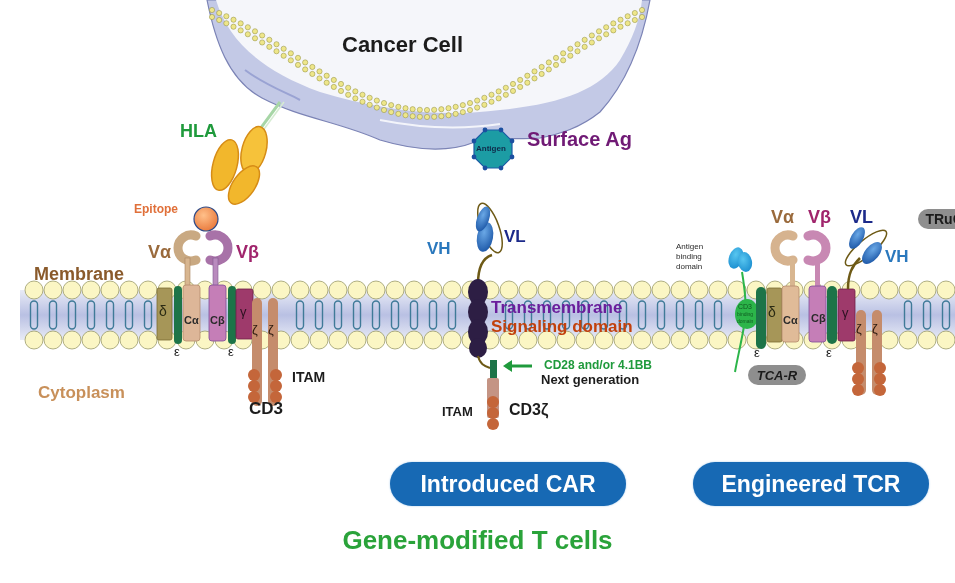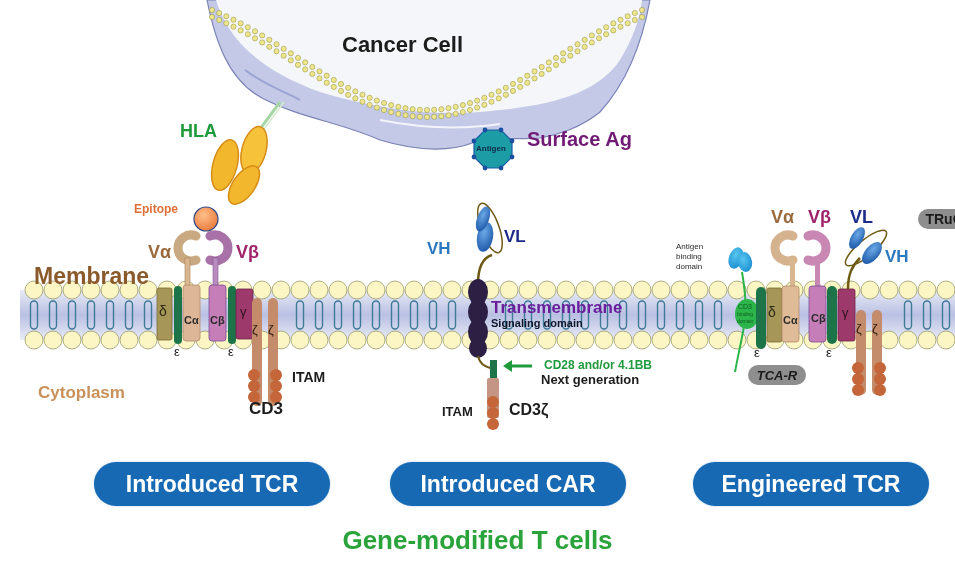--- a/index.html
+++ b/index.html
@@ -407,38 +407,38 @@
 
 
 <div class="lbl" style="left:342px;top:34px;font-size:22px;color:#1c1c1c;">Cancer Cell</div>
 <div class="lbl" style="left:527px;top:129px;font-size:20px;color:#701a75;">Surface Ag</div>
 <div class="lbl" style="left:476px;top:145px;font-size:8px;color:#0f2a4a;">Antigen</div>
 
 <div class="lbl" style="left:180px;top:122px;font-size:18px;color:#1f9a3c;">HLA</div>
 <div class="lbl" style="left:134px;top:203px;font-size:12px;color:#e0703a;">Epitope</div>
 <div class="lbl" style="left:148px;top:243px;font-size:18px;color:#9a6a3c;">Vα</div>
 <div class="lbl" style="left:236px;top:243px;font-size:18px;color:#a0246c;">Vβ</div>
-<div class="lbl" style="left:34px;top:265px;font-size:23px;color:#8a5a2b;">Membrane</div>
+<div class="lbl" style="left:34px;top:265px;font-size:18px;color:#8a5a2b;">Membrane</div>
 <div class="lbl" style="left:38px;top:384px;font-size:17px;color:#c8905a;">Cytoplasm</div>
 
 <div class="lbl" style="left:159px;top:304px;font-size:14px;color:#2b2b14;font-weight:normal;">δ</div>
 <div class="lbl" style="left:184px;top:315px;font-size:11px;color:#2b2b2b;">Cα</div>
 <div class="lbl" style="left:210px;top:315px;font-size:11px;color:#2b2b2b;">Cβ</div>
 <div class="lbl" style="left:240px;top:305px;font-size:13px;color:#2b1020;font-weight:normal;">γ</div>
 <div class="lbl" style="left:252px;top:323px;font-size:13px;color:#2b1a10;font-weight:normal;">ζ</div>
 <div class="lbl" style="left:268px;top:323px;font-size:13px;color:#2b1a10;font-weight:normal;">ζ</div>
 <div class="lbl" style="left:174px;top:345px;font-size:13px;color:#1c1c1c;font-weight:normal;">ε</div>
 <div class="lbl" style="left:228px;top:345px;font-size:13px;color:#1c1c1c;font-weight:normal;">ε</div>
 <div class="lbl" style="left:292px;top:370px;font-size:14px;color:#1c1c1c;">ITAM</div>
 <div class="lbl" style="left:249px;top:400px;font-size:17px;color:#1c1c1c;">CD3</div>
 
 <div class="lbl" style="left:427px;top:240px;font-size:17px;color:#2a78bd;">VH</div>
 <div class="lbl" style="left:504px;top:228px;font-size:17px;color:#1c2a8a;">VL</div>
 <div class="lbl" style="left:491px;top:299px;font-size:17px;color:#6a1e9c;">Transmembrane</div>
-<div class="lbl" style="left:491px;top:318px;font-size:11px;color:#0f172a;">Signaling domain</div>
+<div class="lbl" style="left:491px;top:318px;font-size:17px;color:#c2410c;">Signaling domain</div>
 <div class="lbl" style="left:536px;top:359px;font-size:12px;color:#1f9a3c;padding-left:8px;">CD28 and/or 4.1BB</div>
 <div class="lbl" style="left:541px;top:373px;font-size:13px;color:#1c1c1c;">Next generation</div>
 <div class="lbl" style="left:442px;top:405px;font-size:13px;color:#1c1c1c;">ITAM</div>
 <div class="lbl" style="left:509px;top:402px;font-size:16px;color:#1c1c1c;">CD3ζ</div>
 
 <div class="lbl" style="left:676px;top:243px;font-size:8px;color:#2b2b2b;font-weight:normal;">Antigen</div>
 <div class="lbl" style="left:676px;top:253px;font-size:8px;color:#2b2b2b;font-weight:normal;">binding</div>
 <div class="lbl" style="left:676px;top:263px;font-size:8px;color:#2b2b2b;font-weight:normal;">domain</div>
 <div class="lbl" style="left:738px;top:303px;font-size:7px;color:#0f5a20;font-weight:normal;">CD3</div>
 <div class="lbl" style="left:737px;top:312px;font-size:5px;color:#0f5a20;font-weight:normal;">binding</div>
@@ -454,18 +454,17 @@
 <div class="lbl" style="left:768px;top:305px;font-size:14px;color:#2b2b14;font-weight:normal;">δ</div>
 <div class="lbl" style="left:783px;top:315px;font-size:11px;color:#2b2b2b;">Cα</div>
 <div class="lbl" style="left:811px;top:313px;font-size:11px;color:#2b2b2b;">Cβ</div>
 <div class="lbl" style="left:842px;top:306px;font-size:13px;color:#2b1020;font-weight:normal;">γ</div>
 <div class="lbl" style="left:856px;top:322px;font-size:13px;color:#2b1a10;font-weight:normal;">ζ</div>
 <div class="lbl" style="left:872px;top:322px;font-size:13px;color:#2b1a10;font-weight:normal;">ζ</div>
 <div class="lbl" style="left:754px;top:346px;font-size:13px;color:#1c1c1c;font-weight:normal;">ε</div>
 <div class="lbl" style="left:826px;top:346px;font-size:13px;color:#1c1c1c;font-weight:normal;">ε</div>
 
 
-<div class="pill" style="left:94px;top:462px;width:236px;">Introduced TCR</div>
 <div class="pill" style="left:390px;top:462px;width:236px;">Introduced CAR</div>
 <div class="pill" style="left:693px;top:462px;width:236px;">Engineered TCR</div>
 
 <div class="lbl" style="left:0;width:955px;text-align:center;top:527px;font-size:26px;color:#2aa33a;">Gene-modified T cells</div>
 </div>
 
 </body></html>

